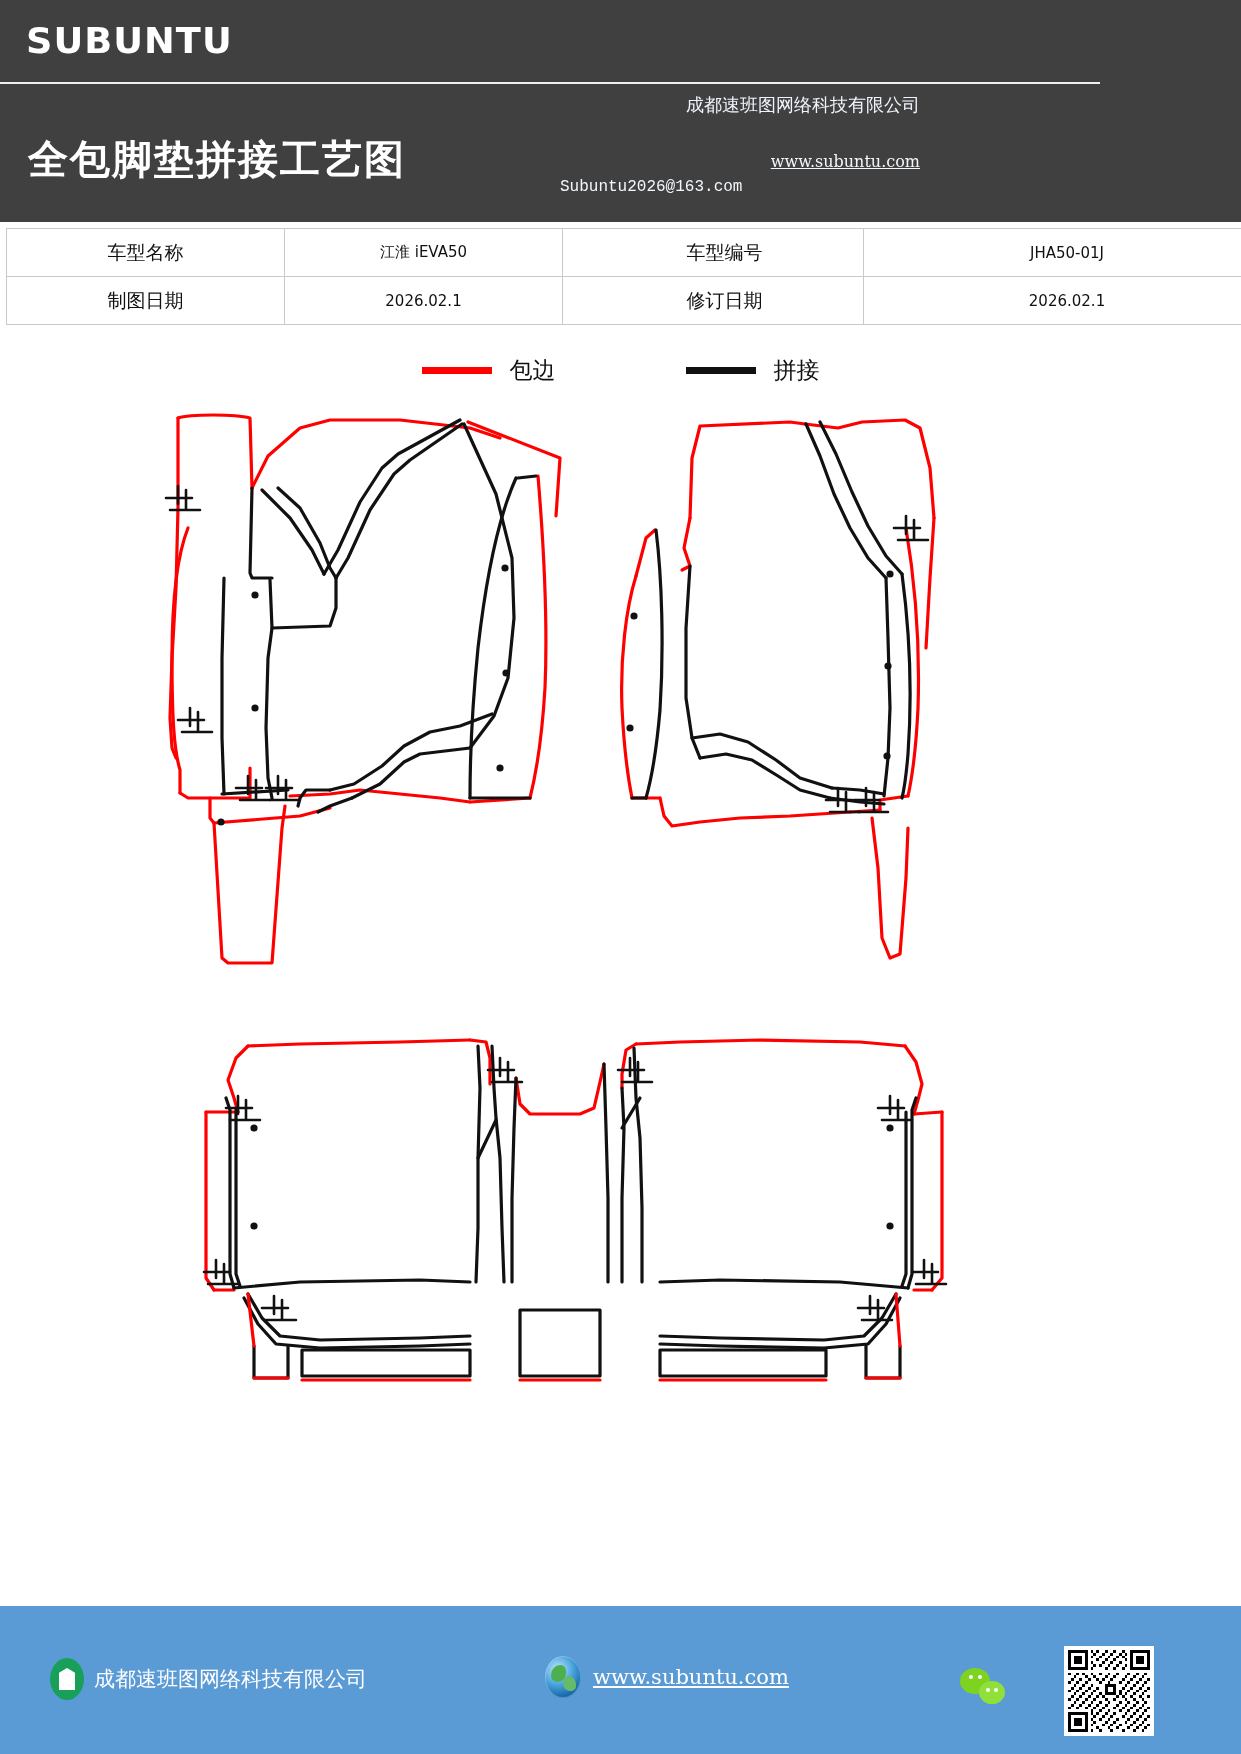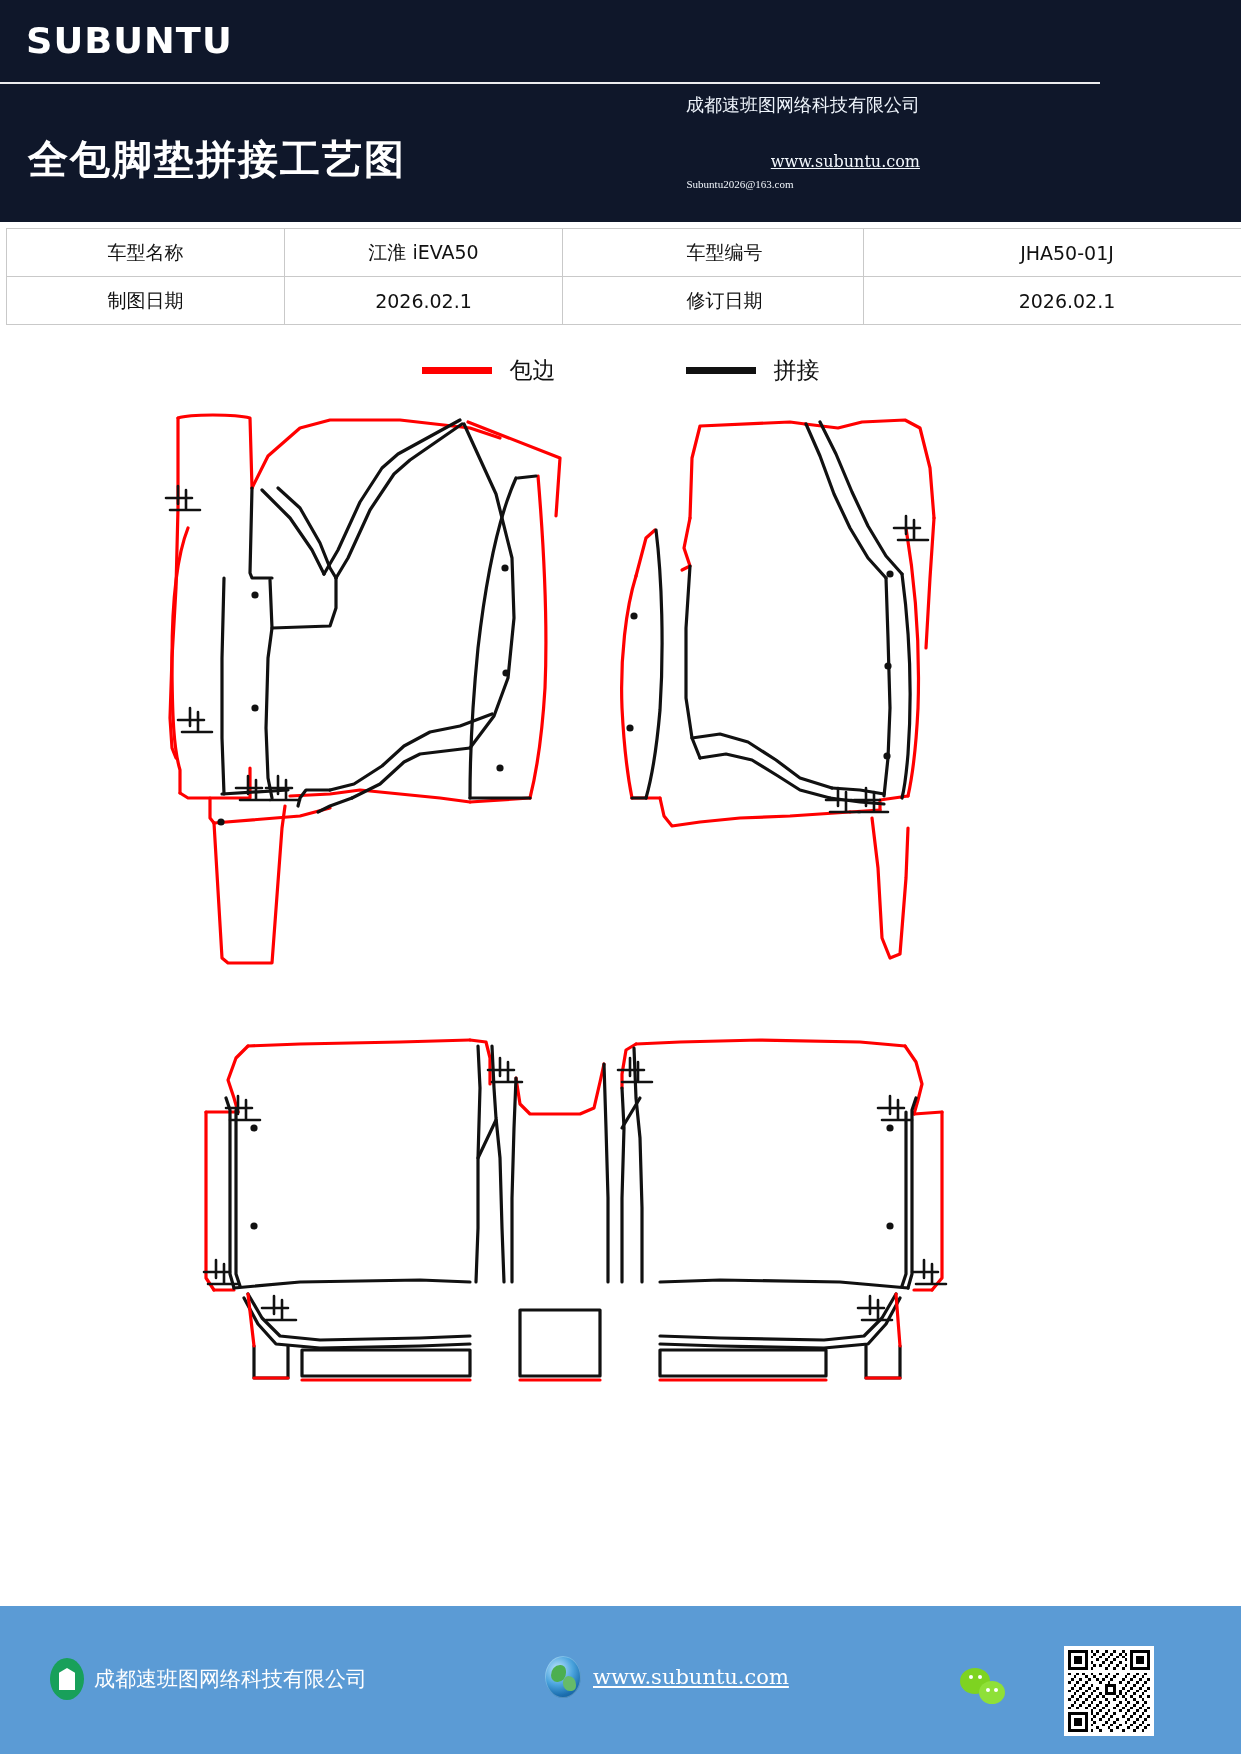--- a/index.html
+++ b/index.html
@@ -9,21 +9,21 @@
     font-family:"Liberation Sans", sans-serif;
     -webkit-font-smoothing:antialiased;
     position:relative;
     overflow:hidden;
   }
   .page{position:relative;width:1241px;height:1754px;background:#fff;}
 
   
   .header{
     position:absolute;left:0;top:0;width:1241px;height:222px;
-    background:#0f172a;
+    background:#404040;
   }
   .brand{
     position:absolute;left:28px;top:20px;
     color:#ffffff;font-weight:bold;font-size:36px;
     letter-spacing:1px;
     font-family:"DejaVu Sans", sans-serif;
     transform:scaleX(1.02);
   }
   .hrule{
     position:absolute;left:0px;top:82px;width:1100px;height:2px;
@@ -50,37 +50,37 @@
   }
   .web-top{
     position:absolute;left:560px;top:152px;width:360px;
     text-align:right;
     color:#f2f7fc;font-size:16px;
     font-family:"DejaVu Serif", serif;
     text-decoration:underline;
   }
   .mail-top{
     position:absolute;left:560px;top:178px;width:360px;
-    text-align:center;
-    color:#f2f7fc;font-size:11px;
-    font-family:Liberation Serif, serif;
+    text-align:left;
+    color:#f2f7fc;font-size:16px;
+    font-family:Liberation Mono, monospace;
   }
 
   
   .info-table{
     position:absolute;left:6px;top:228px;width:1229px;
     border-collapse:collapse;
     table-layout:fixed;
   }
   .info-table td{
     border:1px solid #c9c9c9;
     height:45px;
     text-align:center;
     vertical-align:middle;
-    font-size:19px;
+    font-size:15px;
     color:#111;
     font-family:"DejaVu Sans", sans-serif;
   }
   .info-table td.lbl{font-family:"DejaVu Serif", serif;font-size:19px;}
   .c1{width:275px;} .c2{width:275px;} .c3{width:275px;padding-left:24px;} .c4{width:404px;}
 
   
   .legend{
     position:absolute;left:0;top:355px;width:1241px;height:42px;
   }

